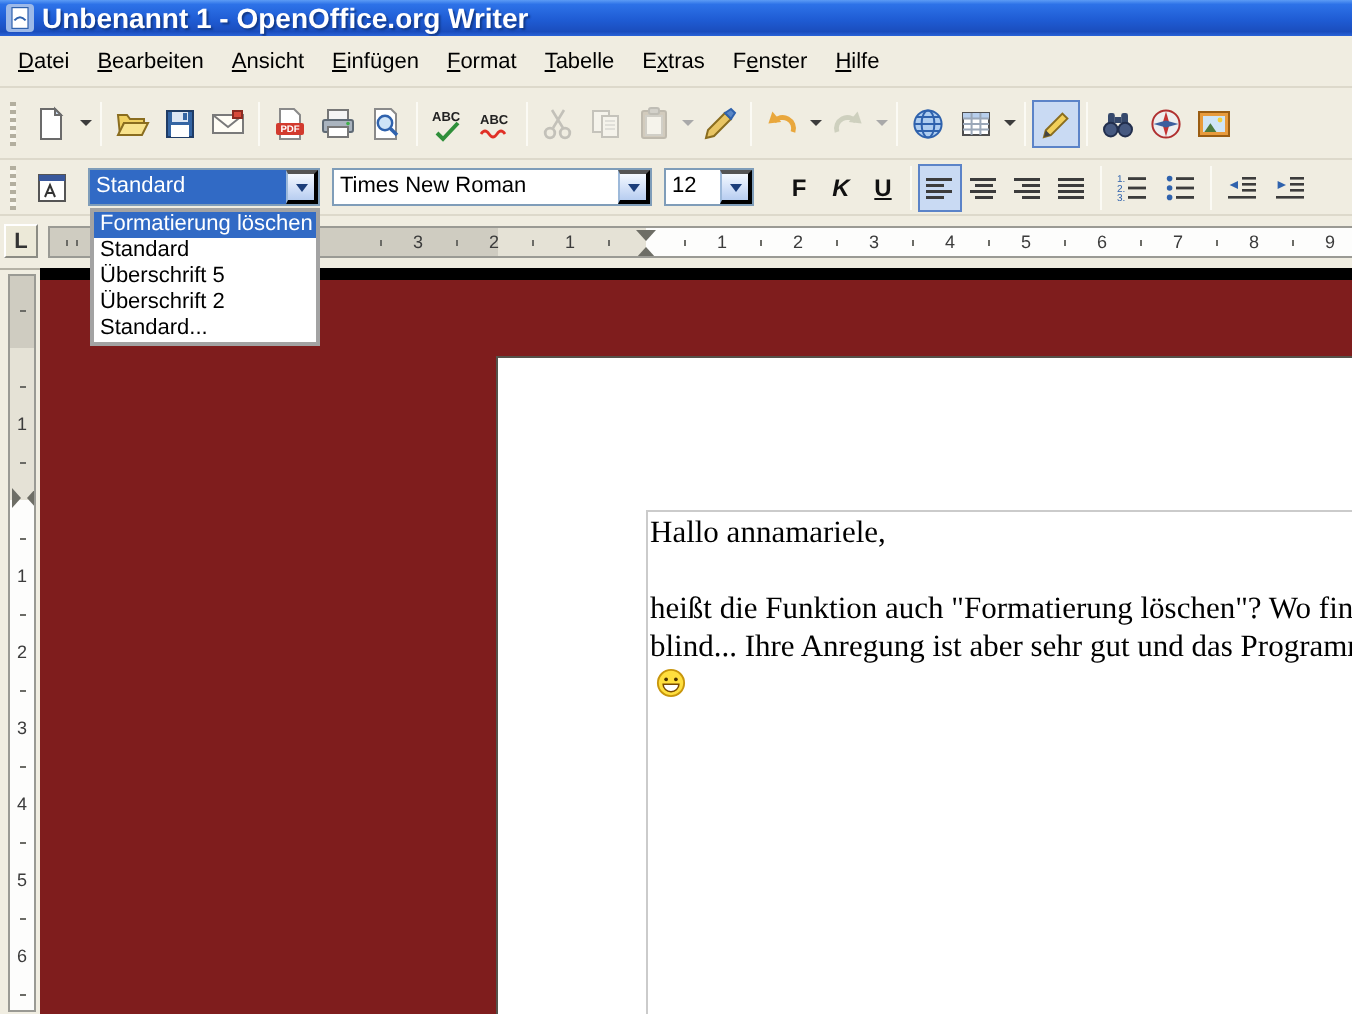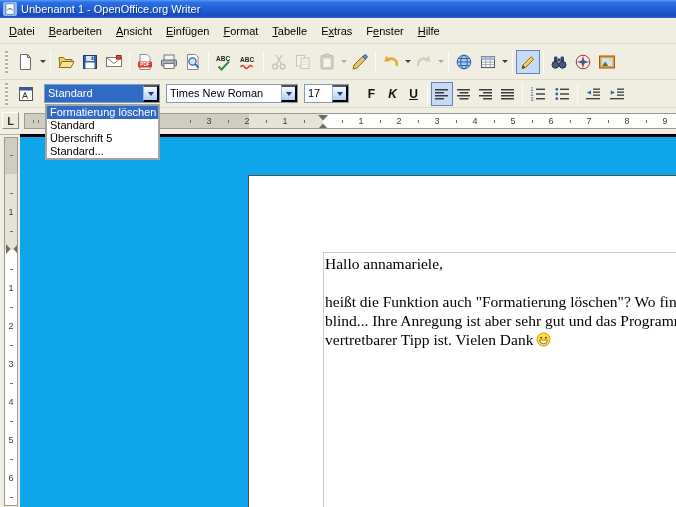--- a/index.html
+++ b/index.html
@@ -3,21 +3,21 @@
 <meta charset="utf-8">
 <style>
   *{margin:0;padding:0;box-sizing:border-box}
   html,body{width:676px;height:507px;overflow:hidden}
   body{font-family:"Liberation Sans",sans-serif;font-size:11px;background:#f0ede1;cursor:default}
   #win{position:relative;width:676px;height:507px;overflow:hidden;background:#f0ede1}
 
   
   .titlebar{position:absolute;left:0;top:0;right:0;height:18px;display:flex;align-items:center;gap:4px;padding-left:3px;
     background:linear-gradient(180deg,#5c9bf5 0%,#2d72e8 12%,#1f5cd4 55%,#1a4dbd 88%,#2a63d8 100%)}
-  .title-text{color:#fff;font-weight:normal;font-size:11px;text-shadow:1px 1px 1px #123a8a;white-space:nowrap}
+  .title-text{color:#fff;font-weight:bold;font-size:14px;text-shadow:1px 1px 1px #123a8a;white-space:nowrap}
 
   
   .menubar{position:absolute;left:0;top:18px;right:0;height:26px;background:#f0ede1;display:flex;align-items:center;padding-left:2px;border-bottom:1px solid #ddd9cb}
   .menu-item{padding:3px 7px;color:#000;white-space:nowrap}
 
   
   .tb{position:absolute;left:0;right:0;background:#f0ede1;display:flex;align-items:center;overflow:hidden}
   #tb1{top:44px;height:36px;border-bottom:1px solid #ddd9cb;padding-left:4px}
   #tb2{top:80px;height:28px;border-bottom:1px solid #ddd9cb;padding-left:4px}
   .grip{width:3px;height:22px;margin:0 6px 0 1px;flex:none;background:repeating-linear-gradient(180deg,#b3af9f 0 2px,#f9f7ee 2px 4px)}
@@ -52,21 +52,21 @@
 
   
   #leftstrip{position:absolute;left:0;top:134px;width:20px;bottom:0;background:#f0ede1;border-top:1px solid #b5b2a6}
   #vruler{position:absolute;left:4px;top:2px;width:14px;height:369px;border:1px solid #9a9a94;background:#cfccc1;overflow:hidden}
   #vruler .zone-margin{position:absolute;top:36px;height:76px;left:0;right:0;background:#e5e2d6}
   #vruler .zone-page{position:absolute;top:112px;bottom:0;left:0;right:0;background:#fdfdfc}
   #vruler .ticks{position:absolute;top:0;bottom:0;left:5px;width:3px;background:repeating-linear-gradient(to bottom,#6b6b66 0 1px,transparent 1px 38px);background-position:0 17px}
   .vnum{position:absolute;left:0;width:12px;text-align:center;font-size:9px;height:12px;line-height:12px;color:#3c3c3c}
   #v-bowtie{position:absolute;left:1px;top:106px}
 
-  #docarea{position:absolute;left:20px;top:134px;right:0;bottom:0;background:#0ea5e9;border-top:3px solid #000000;overflow:hidden}
+  #docarea{position:absolute;left:20px;top:134px;right:0;bottom:0;background:#7f1d1d;border-top:6px solid #000000;overflow:hidden}
   #page{position:absolute;left:228px;top:38px;width:470px;height:400px;background:#fff;border-left:1px solid #55524a;border-top:1px solid #55524a}
   .tbound-v{position:absolute;left:74px;top:76px;bottom:0;width:1px;background:#cbcbcb}
   .tbound-h{position:absolute;left:74px;top:76px;right:0;height:1px;background:#cbcbcb}
   #textblock{position:absolute;left:76px;top:78px;font-family:"Liberation Serif",serif;font-size:15.5px;line-height:19px;white-space:nowrap;color:#000}
   .dline{height:19px}
   .smiley{vertical-align:-2px;margin-left:3px}
 
   
   #style-dd{position:absolute;left:45px;top:104px;width:115px;background:#fff;border:2px solid #a3a3a3;z-index:60}
   .dd-item{height:13px;line-height:13px;padding-left:3px;font-size:11px;white-space:nowrap;overflow:hidden;color:#000}
@@ -279,29 +279,29 @@
         </svg>
       </button>
     <span class="spacer6"></span>
     <div class="combo" style="width:116px">
       <span class="val hl">Standard</span>
       <button class="combo-btn">
           <i></i>
         </button>
     </div>
     <span class="spacer6"></span>
-    <div class="combo" style="width:132px">
+    <div class="combo" style="width:160px">
       <span class="val">Times New Roman</span>
       <button class="combo-btn">
           <i></i>
         </button>
     </div>
     <span class="spacer6"></span>
     <div class="combo" style="width:45px">
-      <span class="val">17</span>
+      <span class="val">12</span>
       <button class="combo-btn">
           <i></i>
         </button>
     </div>
     <span class="spacer6"></span>
       <span class="spacer6"></span>
     <button class="txtbtn" id="btn-bold">F</button>
     <button class="txtbtn" id="btn-italic">K</button>
     <button class="txtbtn" id="btn-underline">U</button>
     <span class="sep"></span>
@@ -445,30 +445,31 @@
 
   <div id="docarea">
     <div id="page">
       <div class="tbound-v"></div>
       <div class="tbound-h"></div>
       <div id="textblock">
         <div class="dline">Hallo annamariele,</div>
         <div class="dline"></div>
         <div class="dline">heißt die Funktion auch "Formatierung löschen"? Wo fin</div>
         <div class="dline">blind... Ihre Anregung ist aber sehr gut und das Programm</div>
-        <div class="dline"><span>vertretbarer Tipp ist. Vielen Dank</span><svg class="smiley" width="15" height="15" viewBox="0 0 16 16">
+        <div class="dline"><svg class="smiley" width="15" height="15" viewBox="0 0 16 16">
               <circle cx="8" cy="8" r="7" fill="#ffdf3e" stroke="#c8960c"></circle>
               <circle cx="5.4" cy="6" r="1" fill="#4a3000"></circle>
               <circle cx="10.6" cy="6" r="1" fill="#4a3000"></circle>
               <path d="M3.8 8.6a4.2 4 0 0 0 8.4 0z" fill="#fff" stroke="#7a4a00" stroke-width=".8"></path>
             </svg></div>
       </div>
     </div>
   </div>
 
   <div id="style-dd">
     <div class="dd-item selected">Formatierung löschen</div>
     <div class="dd-item">Standard</div>
     <div class="dd-item">Überschrift 5</div>
+    <div class="dd-item">Überschrift 2</div>
     <div class="dd-item">Standard...</div>
   </div>
 
 </div>
 
 </body></html>

